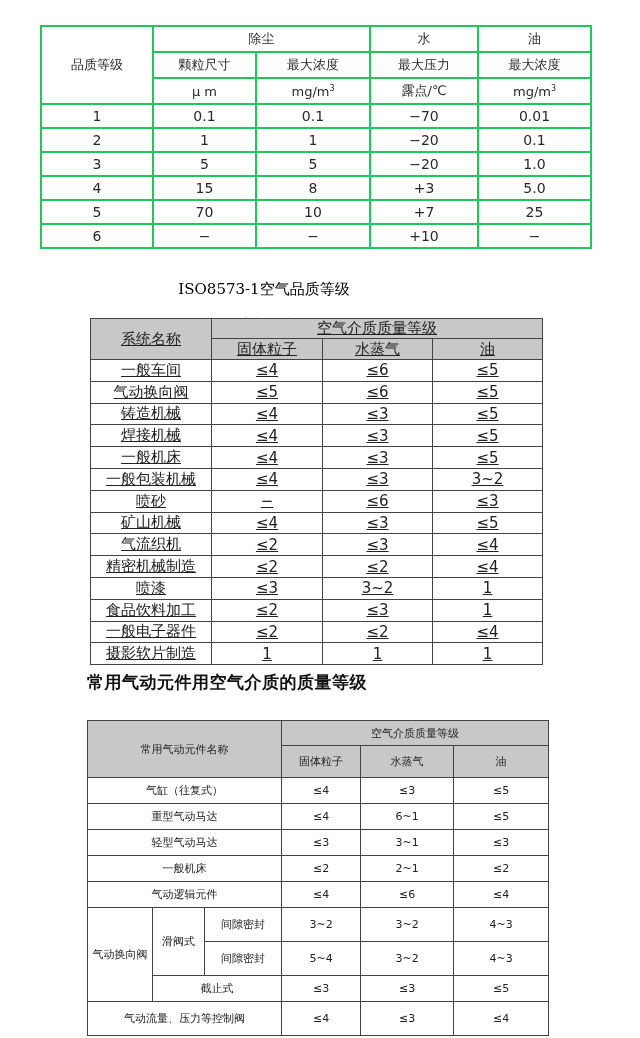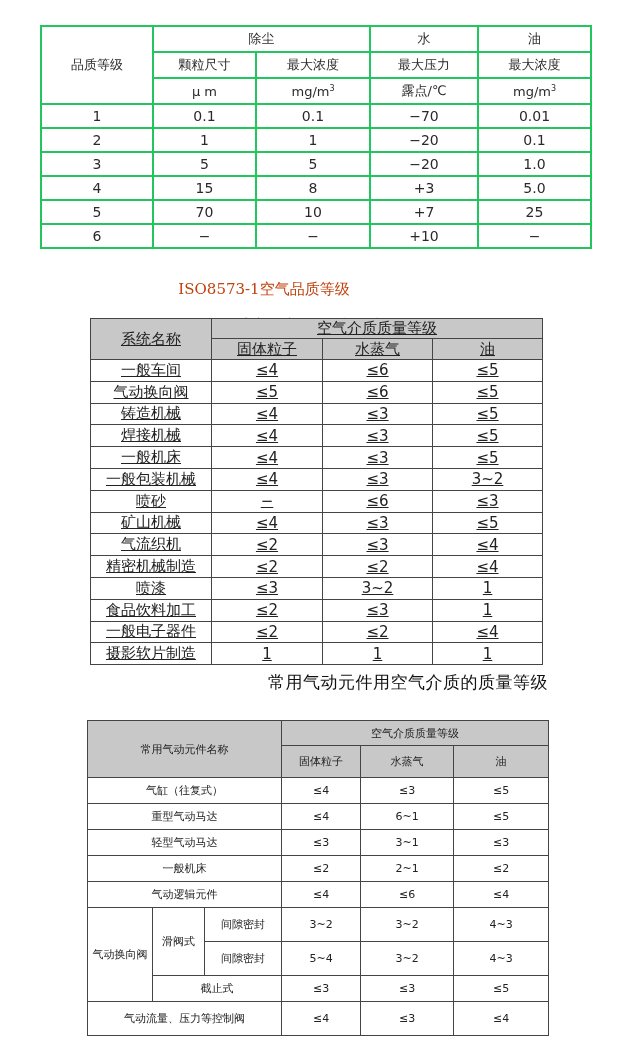--- a/index.html
+++ b/index.html
@@ -9,35 +9,35 @@
   td, th { text-align: center; vertical-align: middle; padding: 0; font-weight: normal; }
 
   
   #t1 { left: 40px; top: 25px; width: 550px; border: 2px solid #b6dfe0; font-size: 13px; color: #2a2a2a; }
   #t1 td { border: 2px solid #22c55e; }
   #t1 .hdr td { height: 24px; }
   #t1 .row td { height: 22px; font-size: 14px; }
   sup { font-size: 8px; vertical-align: super; line-height: 0; }
 
   .caption1 { position: absolute; top: 280px; left: 0; width: 528px; text-align: center;
-              font-family: "DejaVu Serif", "Liberation Serif", serif; font-size: 15px; color: #c2410c; }
+              font-family: "DejaVu Serif", "Liberation Serif", serif; font-size: 15px; color: #000000; }
 
   
   .title2 { position: absolute; top: 316px; left: 73px; width: 452px; text-align: center;
             font-size: 16px; font-weight: normal; color: #222; letter-spacing: 0.5px; }
   #t2 { left: 90px; top: 318px; width: 452px; border: 1.5px solid #444; font-size: 15px; font-weight: bold; text-decoration: underline; }
   #t2 td { border: 1.2px solid #444; }
   #t2 .gh td, #t2 td.gh { background: #c8c8c8; }
   #t2 .h1 td { height: 19px; }
   #t2 .h2 td { height: 20px; }
   #t2 .row td { height: 20.8px; margin-left: 48px; }
 
   
-  .title3 { position: absolute; top: 671px; left: 87px; width: 461px; text-align: right;
-            font-size: 17px; font-weight: normal; color: #111; letter-spacing: 0.5px; }
+  .title3 { position: absolute; top: 671px; left: 87px; width: 461px; text-align: left;
+            font-size: 17px; font-weight: bold; color: #111; letter-spacing: 0.5px; }
   #t3 { left: 87px; top: 720px; width: 461px; border: 1.5px solid #444; font-size: 11px; font-weight: bold; }
   #t3 td { border: 1.2px solid #444; }
   #t3 td.gh { background: #c8c8c8; }
   #t3 .h1 td { height: 24px; }
   #t3 .h2 td { height: 31px; }
   #t3 .row td { height: 25px; }
   #t3 .tall td { height: 33px; }
 </style>
 </head>
 <body>

